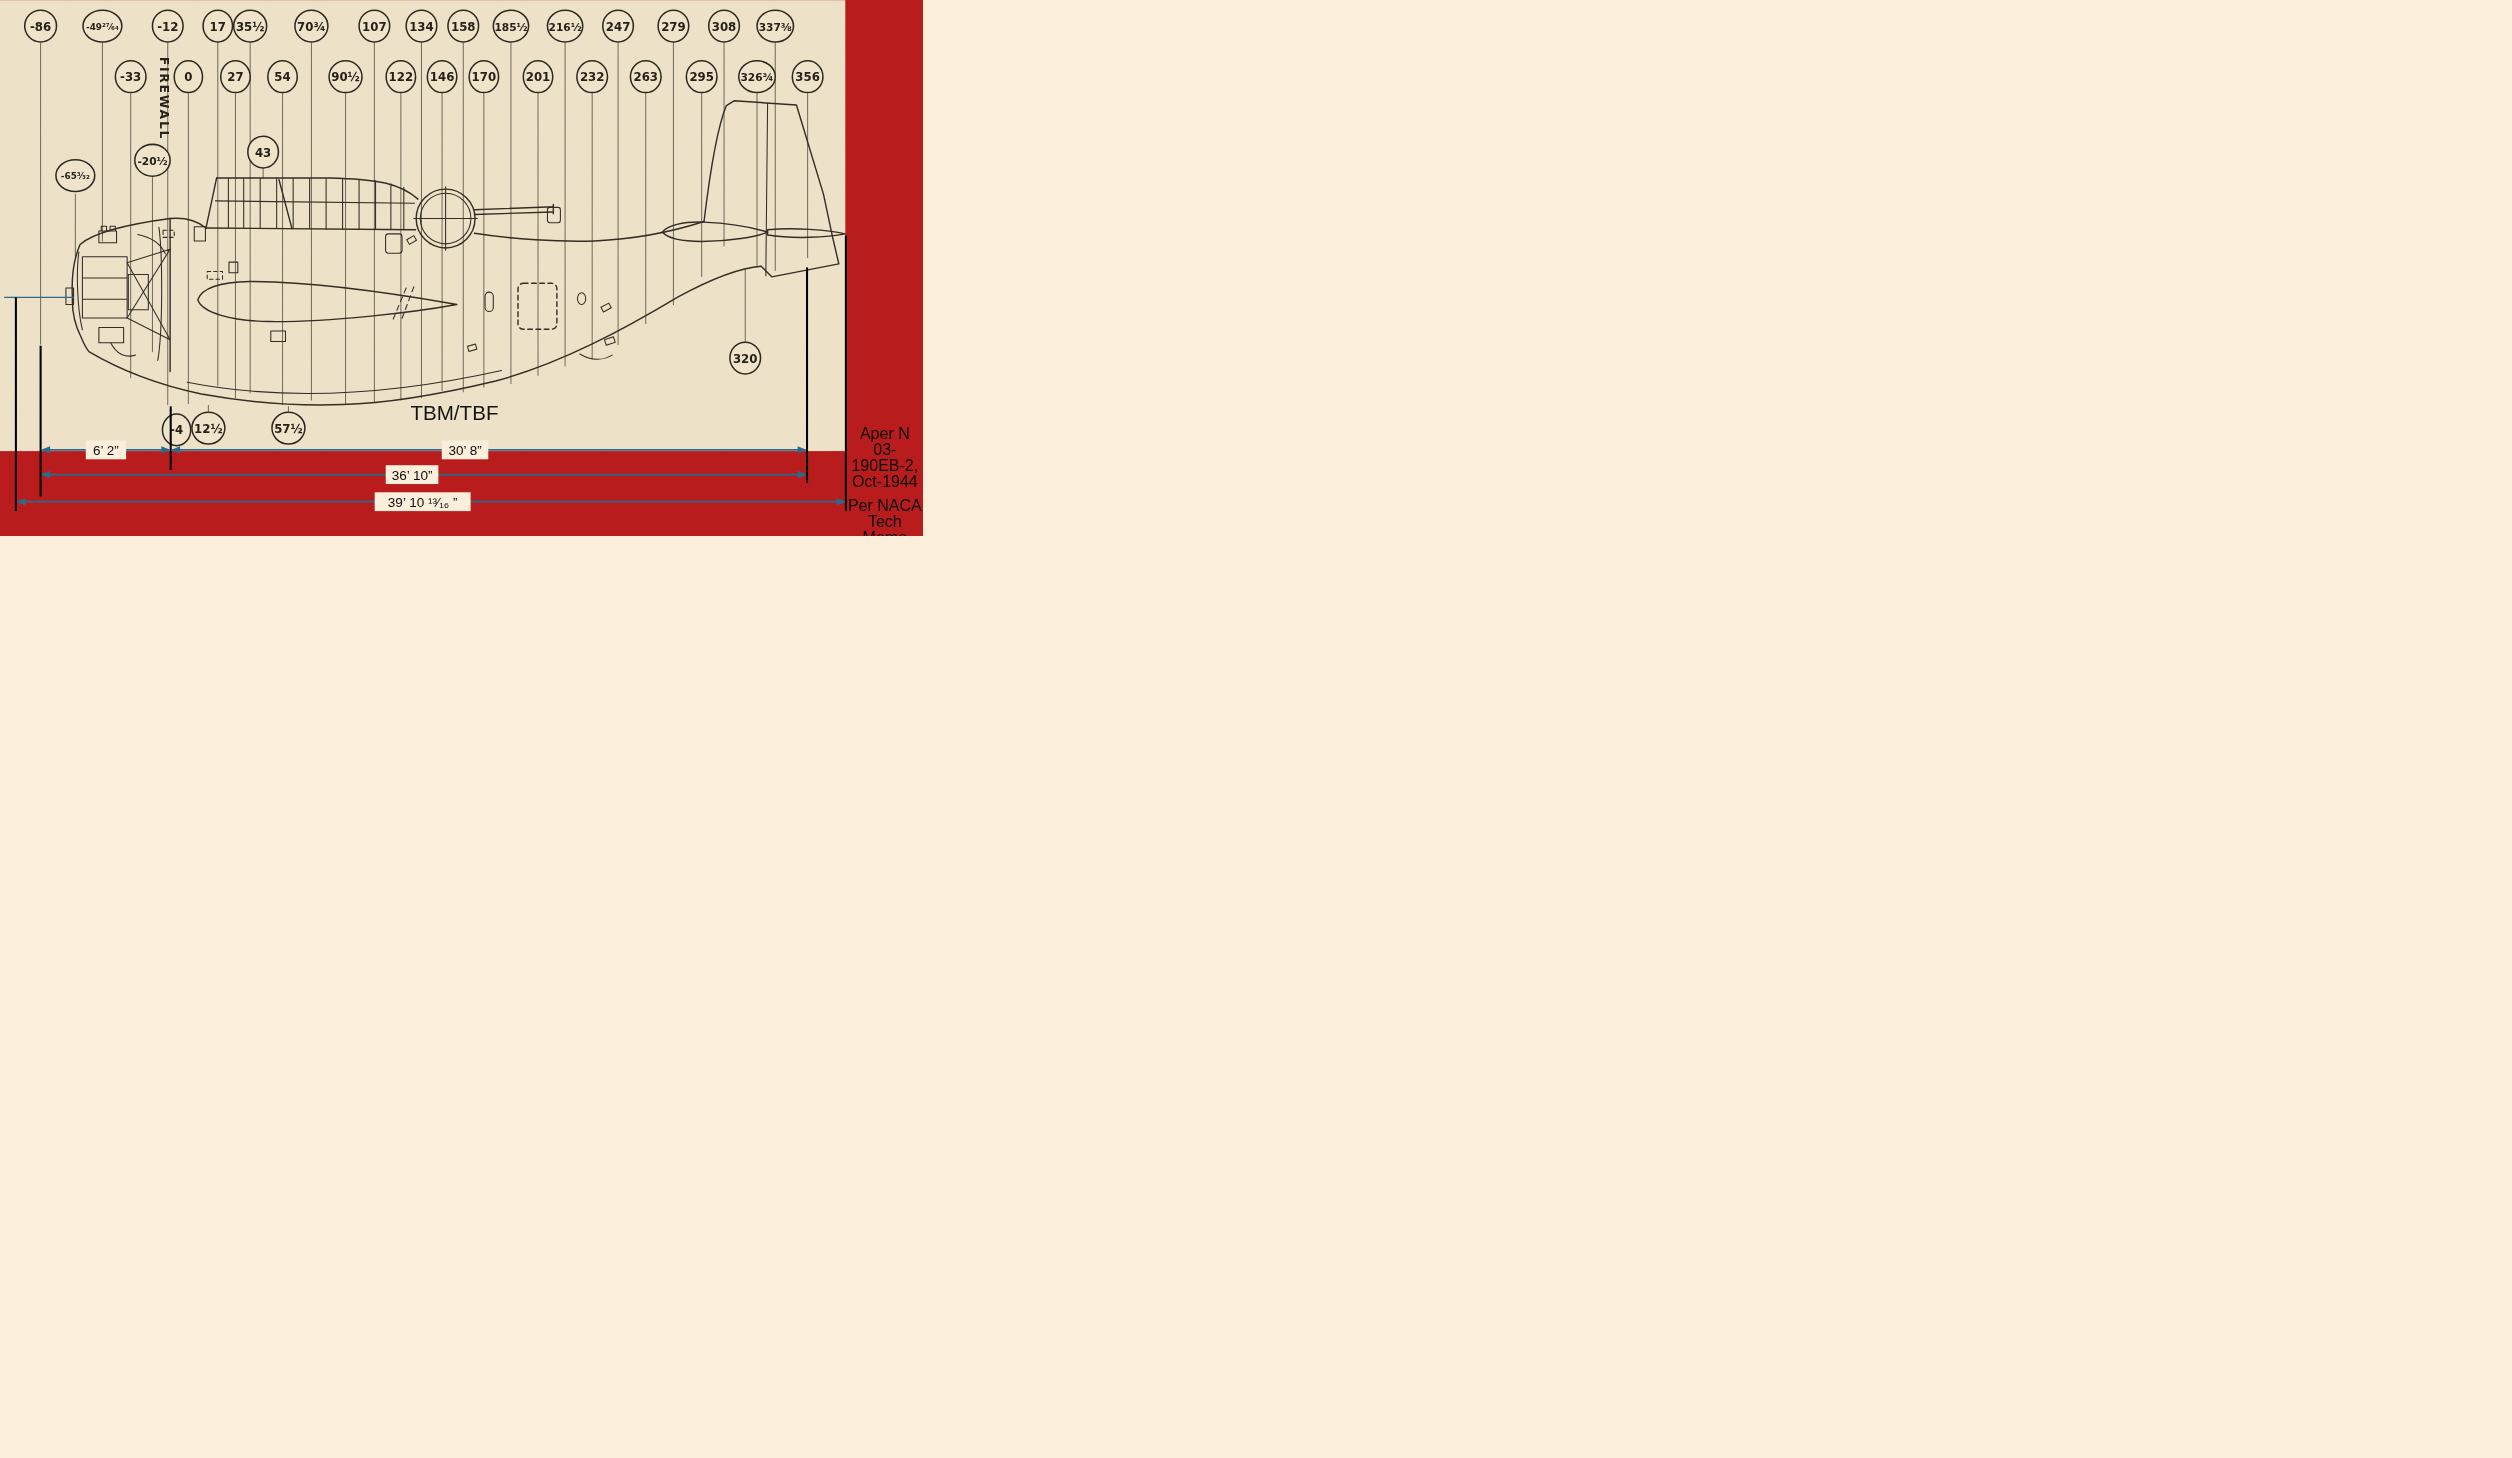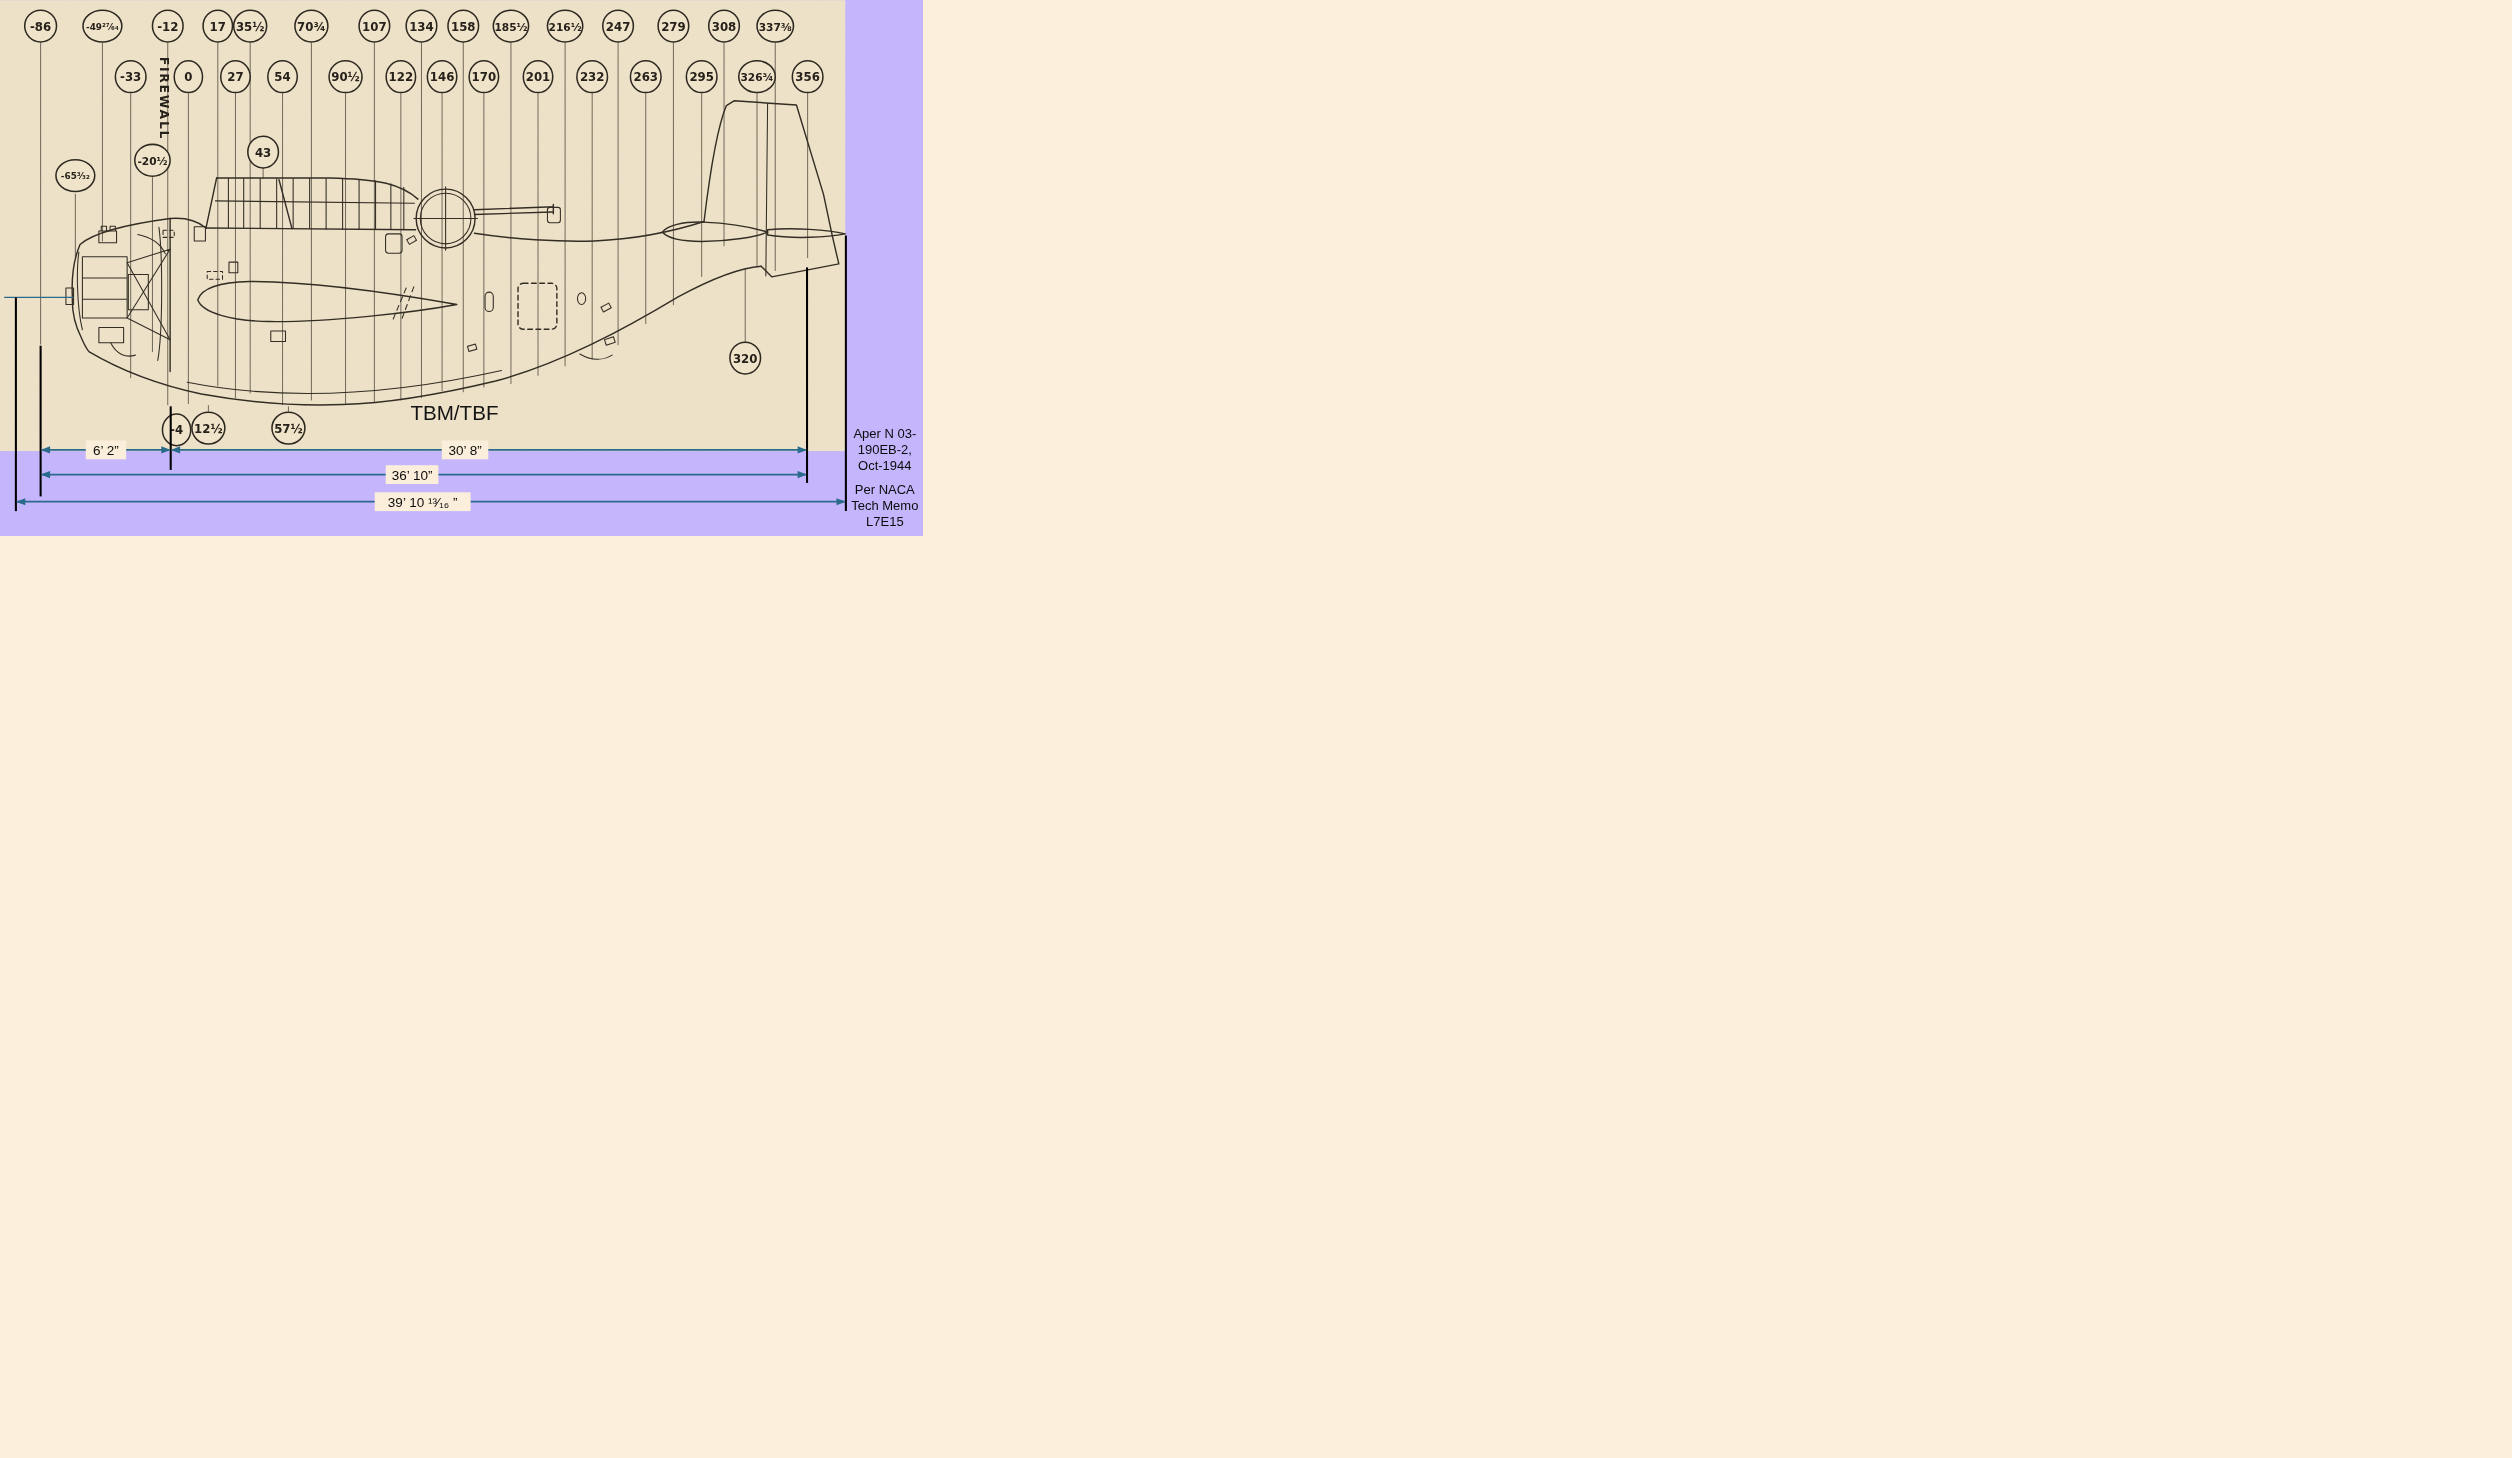--- a/index.html
+++ b/index.html
@@ -1,36 +1,36 @@
 <!DOCTYPE html>
 <html style="font-size:9.4px"><head>
 <meta charset="utf-8">
 <style>
   html,body{margin:0;padding:0;background:#fbeeda;}
-  .stage{position:relative;width:923px;height:536px;background:#c4b5fd;overflow:hidden;
+  .stage{position:relative;width:923px;height:536px;background:#b91c1c;overflow:hidden;
          font-family:"Liberation Sans","DejaVu Sans",sans-serif;text-decoration:underline;}
   svg{position:absolute;left:0;top:0;}
   
   .ink{stroke:#332d24;fill:none;stroke-width:2.4;stroke-linecap:round;stroke-linejoin:round;}
   .thin{stroke-width:1.8;}
   .dsh{stroke-dasharray:6 5;}
   .stl{stroke:#4a4336;stroke-width:1.3;}
   .stc{fill:#efe3ca;stroke:#2e2920;stroke-width:2.6;}
   .stt{font-family:"DejaVu Sans",sans-serif;font-weight:700;fill:#26211a;text-anchor:middle;dominant-baseline:central;}
   .fw{font-family:"DejaVu Sans",sans-serif;font-weight:700;font-size:21px;letter-spacing:3px;fill:#26211a;}
   
   .ann{stroke:#000;stroke-width:3.5;}
   .teal{stroke:#2a6b8c;stroke-width:2.2;}
   .dml{stroke:#2a6b8c;stroke-width:3;}
   .dma{fill:#2a6b8c;}
   .dmb{fill:#fbeeda;}
   .dmt{font-family:"Liberation Sans","DejaVu Sans",sans-serif;font-size:23px;fill:#0d0d0d;text-anchor:middle;dominant-baseline:central;}
   .actype{font-family:"Liberation Sans","DejaVu Sans",sans-serif;font-size:35px;font-weight:500;fill:#141414;text-anchor:middle;}
   .sidenote{position:absolute;right:1.2px;top:426px;width:74px;text-align:center;
-            font-size:13px;line-height:16px;color:#0c0c0c;}
+            font-size:16px;line-height:16px;color:#0c0c0c;}
   .sidenote .blk{margin-bottom:7.7px;}
 </style>
 </head>
 <body>
 
 <div class="stage">
 
   <svg width="923" height="536" viewBox="0 0 1568 910">
     <defs>
       <filter id="grain" x="0" y="0" width="100%" height="100%">

